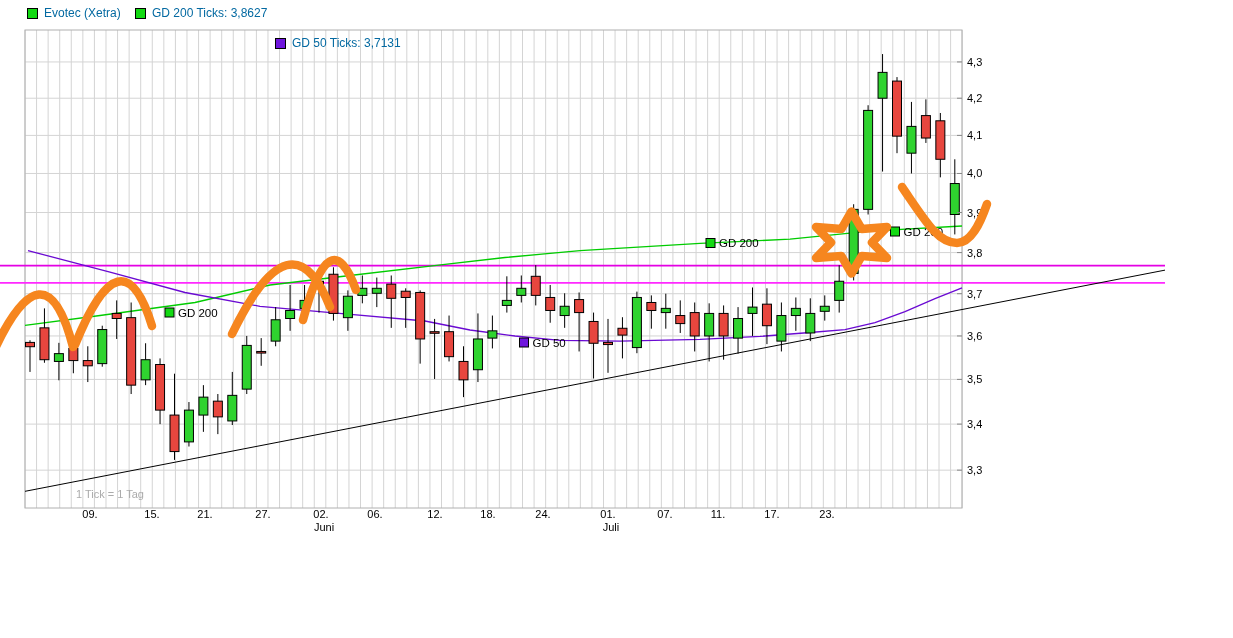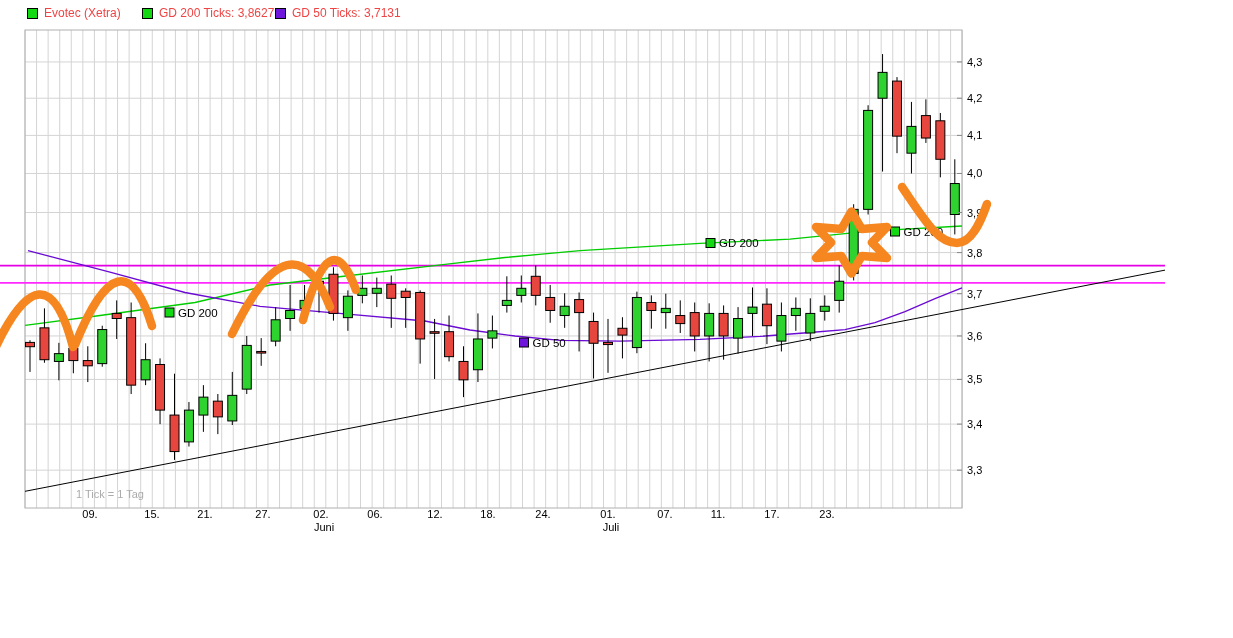--- a/index.html
+++ b/index.html
@@ -1,21 +1,21 @@
 <!DOCTYPE html>
 <html><head>
 <meta charset="utf-8">
 <title>Evotec (Xetra)</title>
 <style>
   html,body{margin:0;padding:0;background:#ffffff;}
   #stage{position:relative;width:1233px;height:638px;background:#ffffff;overflow:hidden;
          font-family:"Liberation Sans", sans-serif;}
   #chart-svg{position:absolute;left:0;top:0;}
   .legend-item{position:absolute;top:7px;height:12px;display:flex;align-items:center;
-               font-size:12px;color:#ef4444;white-space:nowrap;}
+               font-size:12px;color:#0369a1;white-space:nowrap;}
   .swatch{display:inline-block;width:9px;height:9px;border:1px solid #000;margin-right:6px;}
   #footnote{position:absolute;left:32px;top:488px;font-size:11px;color:#ababab;margin-left:44px;}
 </style>
 </head>
 <body>
 
 <div id="stage">
 
   <svg id="chart-svg" width="1233" height="638" viewBox="0 0 1233 638">
       <line x1="25" y1="30" x2="25" y2="508" stroke="#d4d4d4" stroke-width="1"></line>
@@ -428,23 +428,23 @@
       <path d="M 232 334 Q 292 210 330 307" fill="none" stroke="#f6861f" stroke-width="8.5" stroke-linecap="round" stroke-linejoin="round"></path>
       <path d="M 303 320 Q 330 218 356 290" fill="none" stroke="#f6861f" stroke-width="8.5" stroke-linecap="round" stroke-linejoin="round"></path>
       <path d="M 902 187 C 926 222 938 243 957 243 C 971 243 980 224 987 204" fill="none" stroke="#f6861f" stroke-width="8.5" stroke-linecap="round" stroke-linejoin="round"></path>
       <polygon points="851.5,211.5 861.8,229.1 887.0,227.0 872.0,242.5 887.0,258.0 861.8,255.9 851.5,273.5 841.3,255.9 816.0,258.0 831.0,242.5 816.0,227.0 841.3,229.1" fill="none" stroke="#f6861f" stroke-width="8.5" stroke-linejoin="round"></polygon>
     </svg>
 
   <div class="legend-item" style="left:27px;">
     <span class="swatch" style="background: rgb(18, 217, 18);"></span>
     <span>Evotec (Xetra)</span>
   </div>
-  <div class="legend-item" style="left:142px;justify-content:space-between;">
+  <div class="legend-item" style="left:135px;justify-content:space-between;">
     <span class="swatch" style="background: rgb(18, 217, 18);"></span>
     <span>GD 200 Ticks: 3,8627</span>
   </div>
-  <div class="legend-item" style="left:275px;">
+  <div class="legend-item" style="left:275px;margin-top:30px;">
     <span class="swatch" style="background: rgb(111, 22, 221);"></span>
     <span>GD 50 Ticks: 3,7131</span>
   </div>
 
   <div id="footnote">1 Tick = 1 Tag</div>
 </div>
 
 </body></html>

